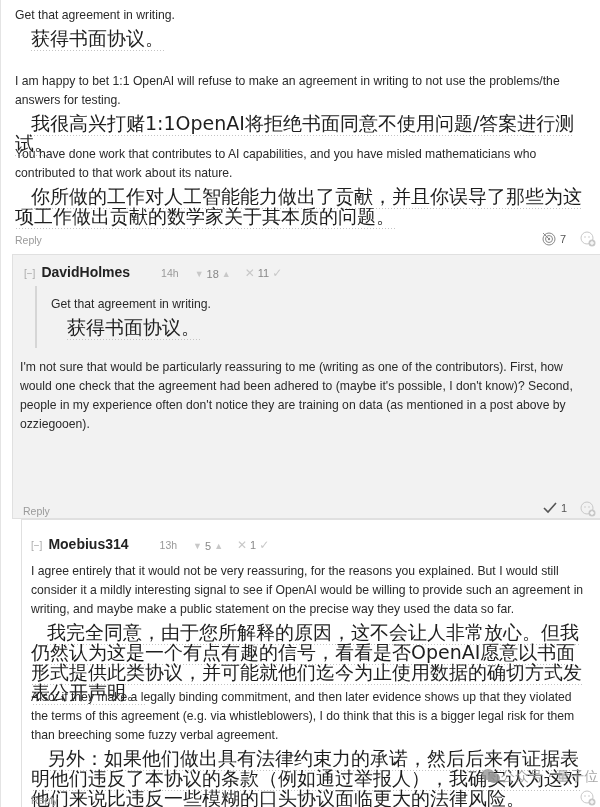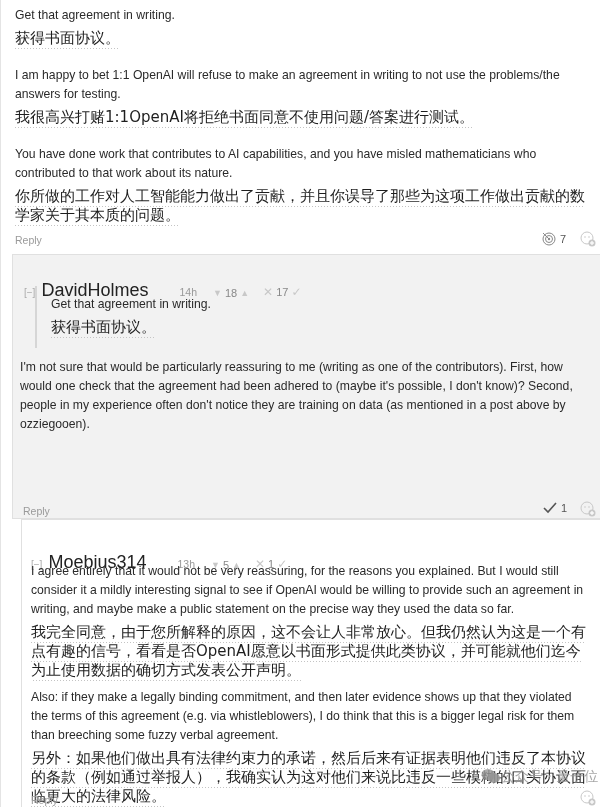--- a/index.html
+++ b/index.html
@@ -15,22 +15,22 @@
     background: #ffffff;
     border-left: 1px solid #e4e4e4;
     box-sizing: border-box;
   }
   .en {
     font-size: 12.2px; line-height: 19px; color: #2a2a2a;
     margin: 0;
   }
   .zh {
     font-family: "DejaVu Sans", sans-serif;
-    font-size: 15px; line-height: 19px; color: #1e1e1e;
-    margin: 0;
+    font-size: 19px; line-height: 19px; color: #1e1e1e;
+    margin: 16px;
     display: inline;
     background-image: linear-gradient(to right, #c4c4c4 50%, transparent 50%);
     background-size: 3px 1px;
     background-repeat: repeat-x;
     background-position: 0 100%;
     padding-bottom: 2px;
   }
   .zh-block { margin: 0; }
   .para { position: absolute; }
   .reply {
@@ -54,21 +54,21 @@
     background: #ffffff;
     border-top: 1px solid #e0e0e0;
     border-left: 1px solid #e0e0e0;
     box-sizing: border-box;
   }
   .meta {
     position: absolute; display: flex; align-items: baseline; gap: 6px;
     font-size: 11px; color: #999;
   }
   .collapse { font-size: 10px; color: #aaa; cursor: pointer; }
-  .author { font-size: 18px; font-weight: normal; color: #222; cursor: pointer; margin-top: 16px; }
+  .author { font-size: 14px; font-weight: bold; color: #222; cursor: pointer; }
   .time { font-size: 10.5px; color: #999; margin-left: 25px; }
   .vote { display: inline-flex; align-items: center; gap: 3px; color: #888; font-size: 11px; }
   .arrow { color: #c8c8c8; font-size: 9px; cursor: pointer; }
   .quote {
     position: absolute; border-left: 2px solid #d6d6d6; padding-left: 14px;
   }
   .watermark {
     position: absolute; left: 480px; top: 768px;
     display: flex; align-items: flex-start; 
     color: rgba(150,150,150,0.85); font-size: 14px;
@@ -78,21 +78,21 @@
 </head>
 <body>
 
 <div class="c0">
 
   <div class="para" style="left:14px; top:6px; width:570px;">
     <p class="en">Get that agreement in writing.</p>
     <div class="zh-block" style="margin-top:4px;"><span class="zh">获得书面协议。</span></div>
   </div>
 
-  <div class="para" style="left:14px; top:66px; width:570px;">
+  <div class="para" style="left:14px; top:72px; width:570px;">
     <p class="en">I am happy to bet 1:1 OpenAI will refuse to make an agreement in writing to not use the problems/the answers for testing.</p>
     <div class="zh-block" style="margin-top:4px;"><span class="zh">我很高兴打赌1:1OpenAI将拒绝书面同意不使用问题/答案进行测试。</span></div>
   </div>
 
   <div class="para" style="left:14px; top:145px; width:575px;">
     <p class="en">You have done work that contributes to AI capabilities, and you have misled mathematicians who contributed to that work about its nature.</p>
     <div class="zh-block" style="margin-top:4px;"><span class="zh">你所做的工作对人工智能能力做出了贡献，并且你误导了那些为这项工作做出贡献的数学家关于其本质的问题。</span></div>
   </div>
 
   <div class="reply" style="left:14px; top:234px;">Reply</div>
@@ -120,21 +120,21 @@
       <span class="collapse">[−]</span>
       <span class="author">DavidHolmes</span>
       <span class="time">14h</span>
       <span class="vote" style="margin-left:10px;">
         <span class="arrow">▼</span>
         <span>18</span>
         <span class="arrow">▲</span>
       </span>
       <span class="vote" style="margin-left:8px;">
         <span class="arrow" style="font-size:12px;">✕</span>
-        <span>17</span>
+        <span>11</span>
         <span class="arrow" style="font-size:12px;">✓</span>
       </span>
     </div>
 
     <div class="quote" style="left:22px; top:31px; height:62px;">
       <p class="en" style="padding-top:9px;">Get that agreement in writing.</p>
       <div class="zh-block" style="margin-top:4px;"><span class="zh">获得书面协议。</span></div>
     </div>
 
     <div class="para" style="left:7px; top:103px; width:570px;">

